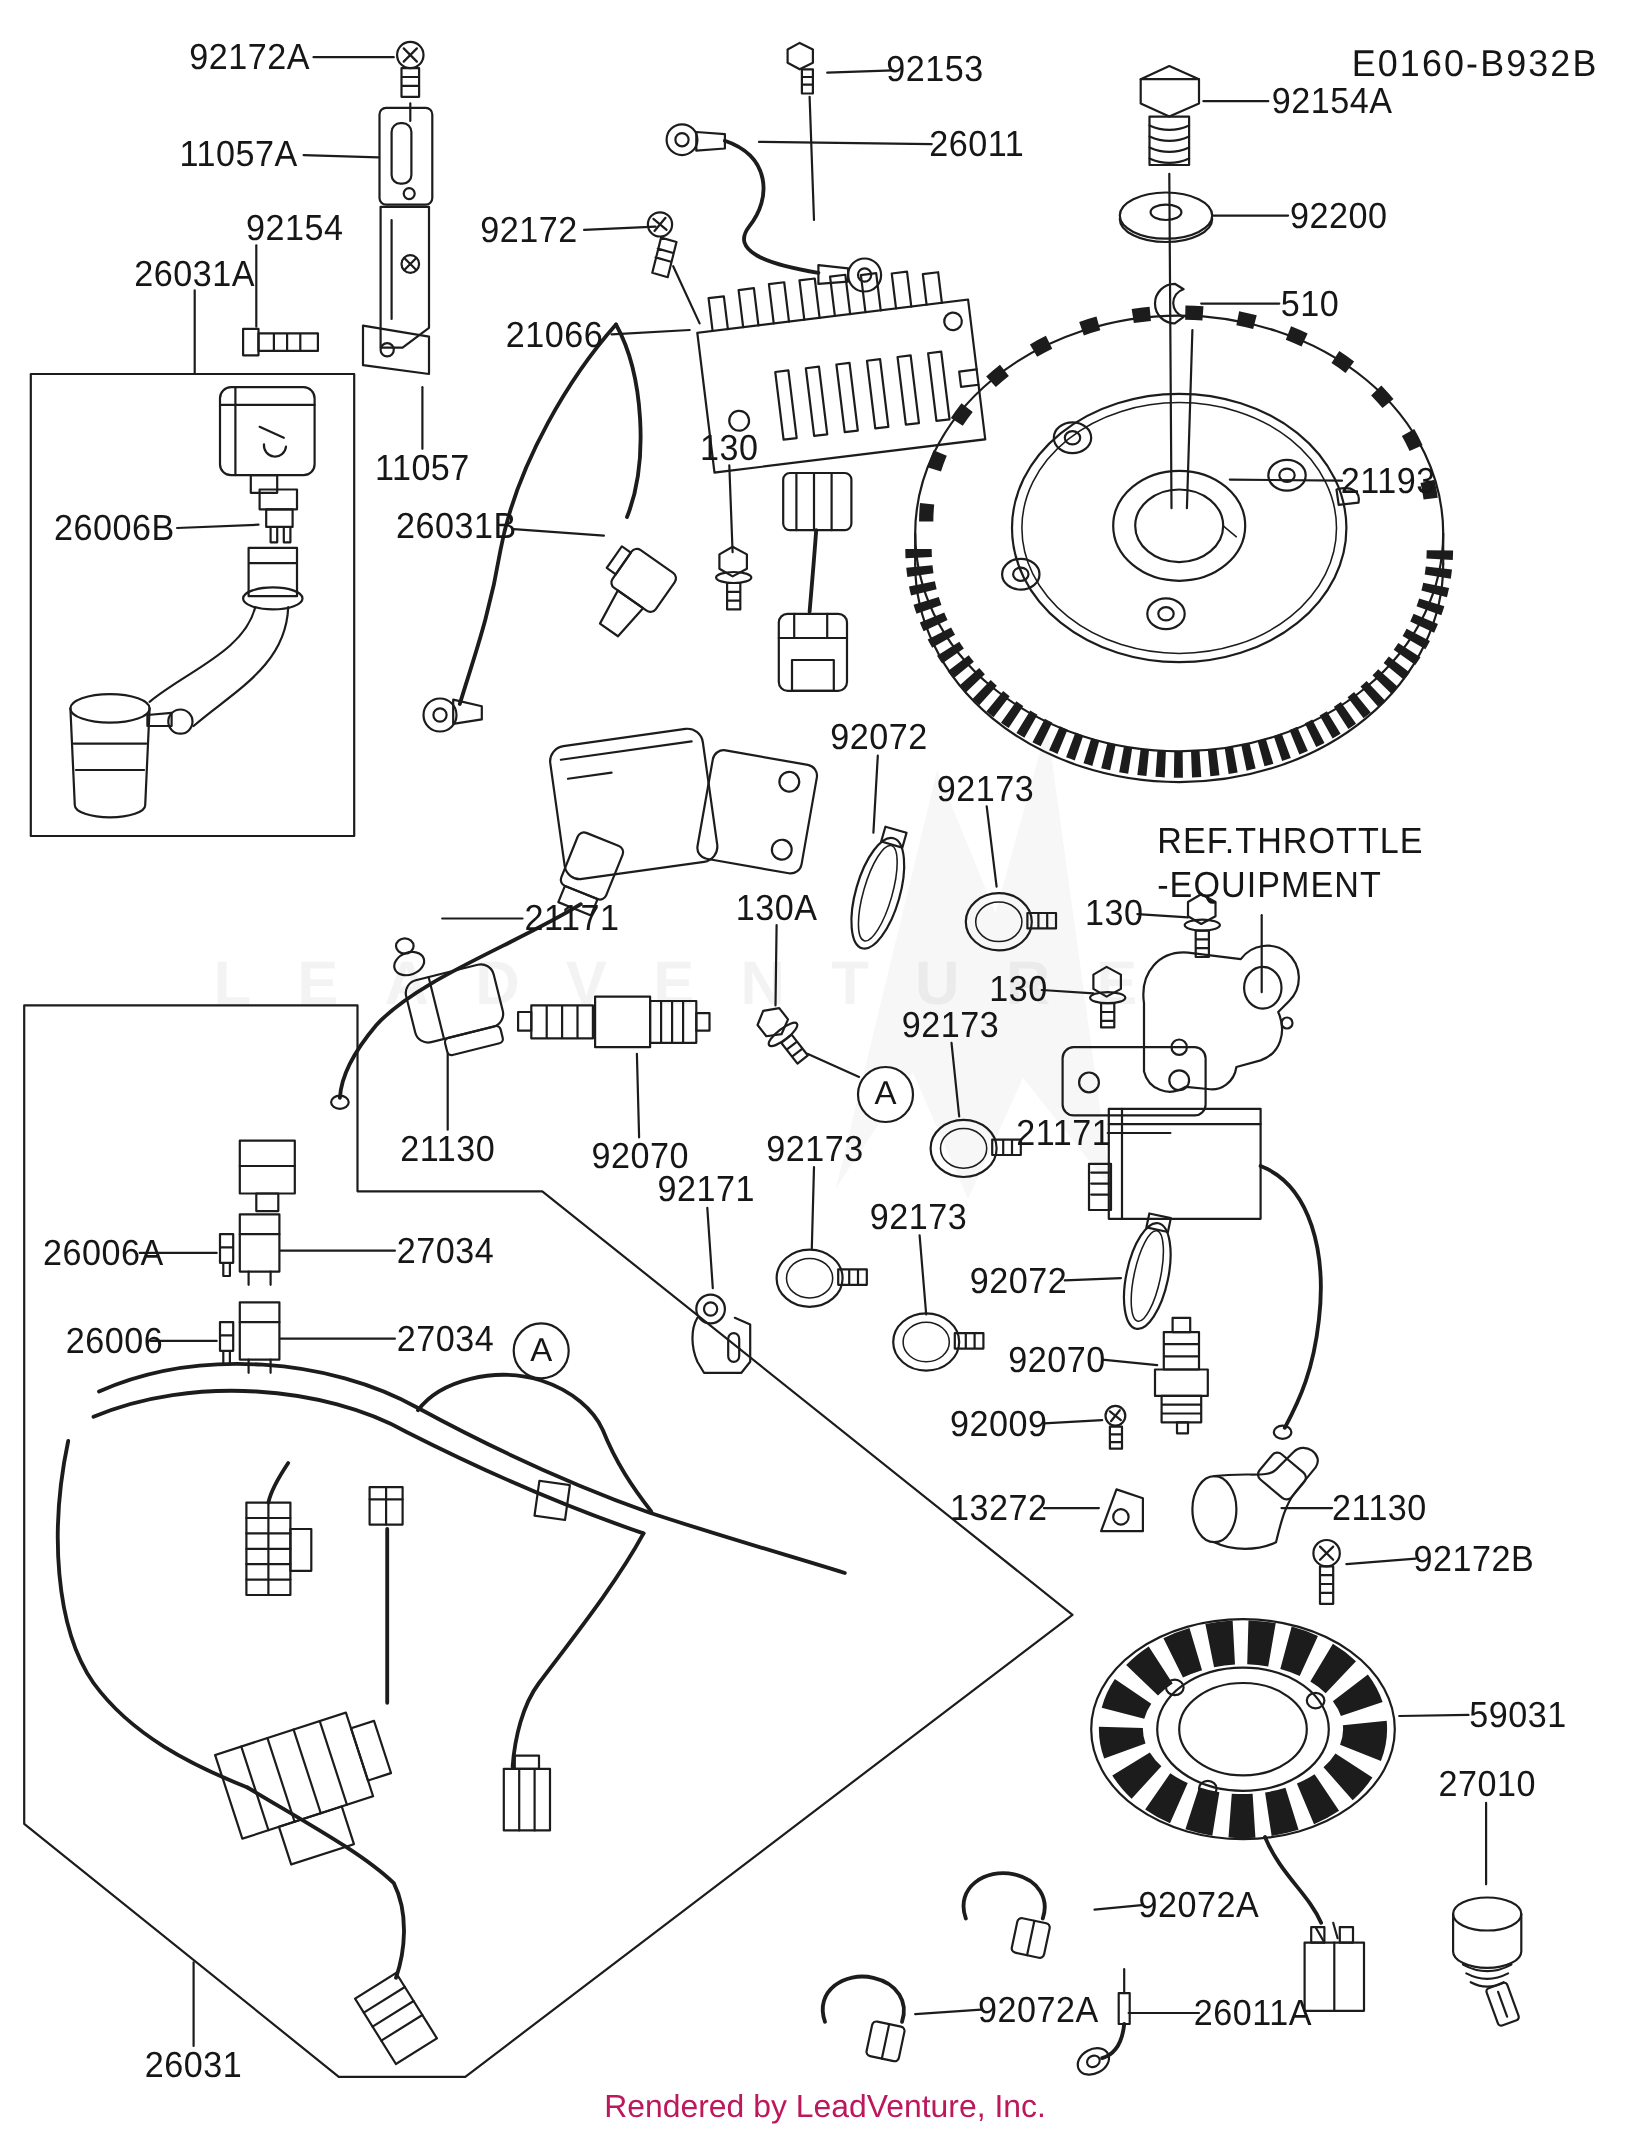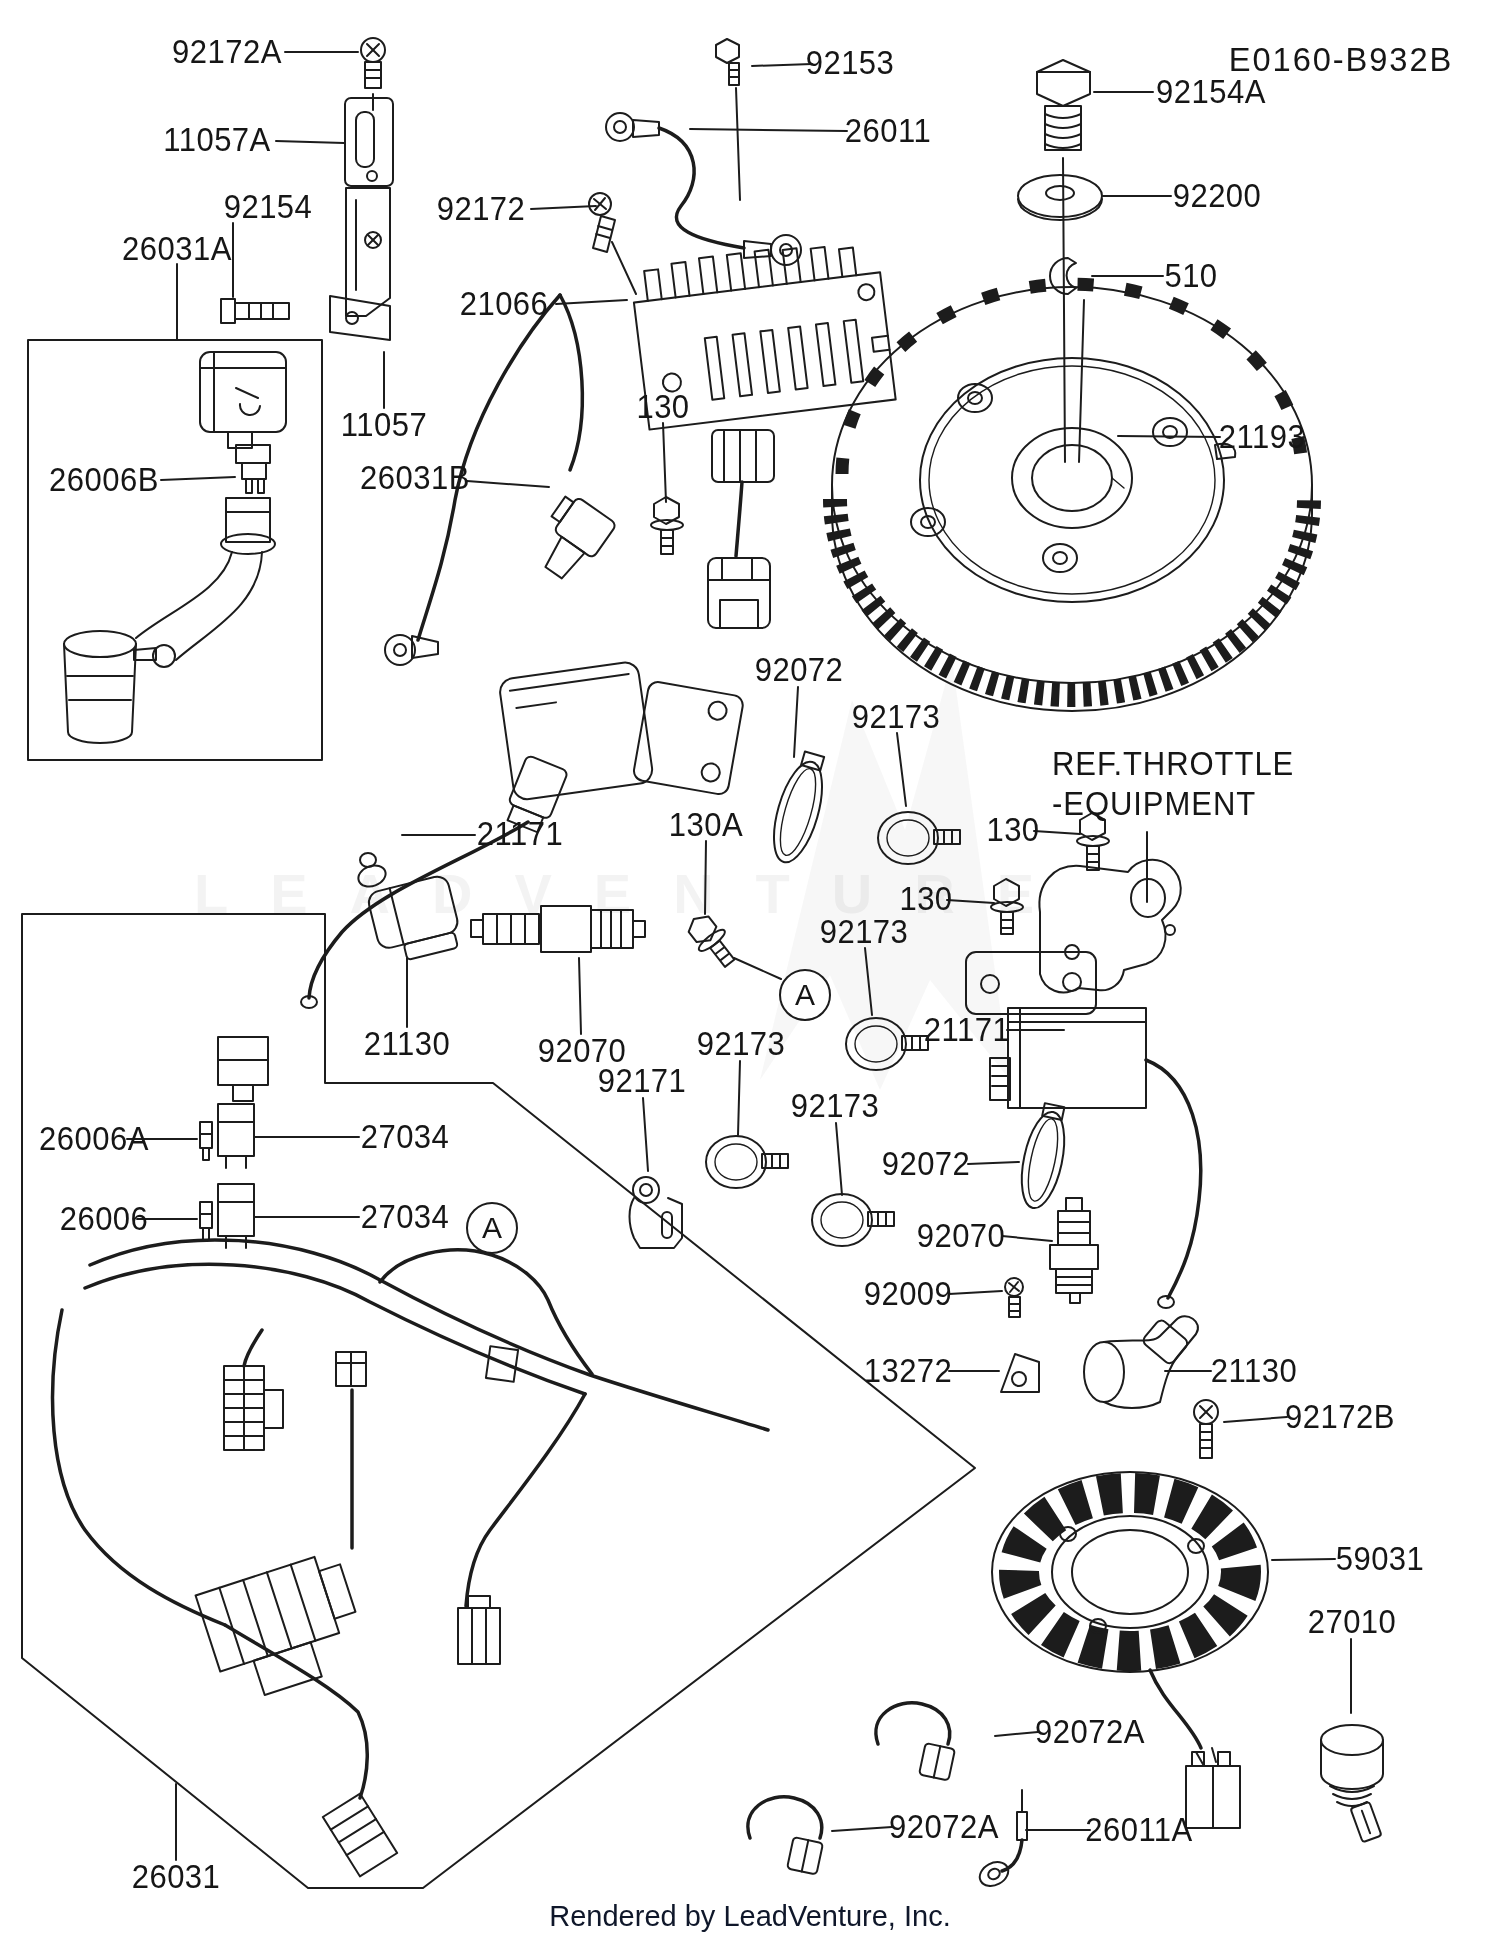--- a/index.html
+++ b/index.html
@@ -15,21 +15,21 @@
     position:absolute;transform:translate(-50%,-50%) scaleX(.94);
     font-size:33px;letter-spacing:.5px;white-space:nowrap;color:#161616;
   }
   .code{position:absolute;transform:translate(-50%,-50%) scaleX(.96);font-size:34px;letter-spacing:2px;white-space:nowrap;}
   .refblock{position:absolute;left:1052px;top:744px;font-size:33px;line-height:40px;letter-spacing:1px;transform:scaleX(.94);transform-origin:left top;}
   .marker{
     position:absolute;width:48px;height:48px;border:2.5px solid #1c1c1c;border-radius:50%;
     transform:translate(-50%,-50%);display:flex;align-items:center;justify-content:center;
     font-size:30px;background:#fff;
   }
-  .footer{position:absolute;left:750px;top:1916px;transform:translate(-50%,-50%);font-size:29px;color:#0f172a;white-space:nowrap;}
+  .footer{position:absolute;left:750px;top:1916px;transform:translate(-50%,-50%);font-size:29px;color:#be185d;white-space:nowrap;}
   .watermark{
     position:absolute;left:635px;top:893px;transform:translate(-50%,-50%);
     font-size:56px;font-weight:bold;letter-spacing:42px;color:rgba(80,80,80,0.07);white-space:nowrap;
   }
 </style>
 </head>
 <body>
 
 <div class="watermark">LEADVENTURE</div>
 

